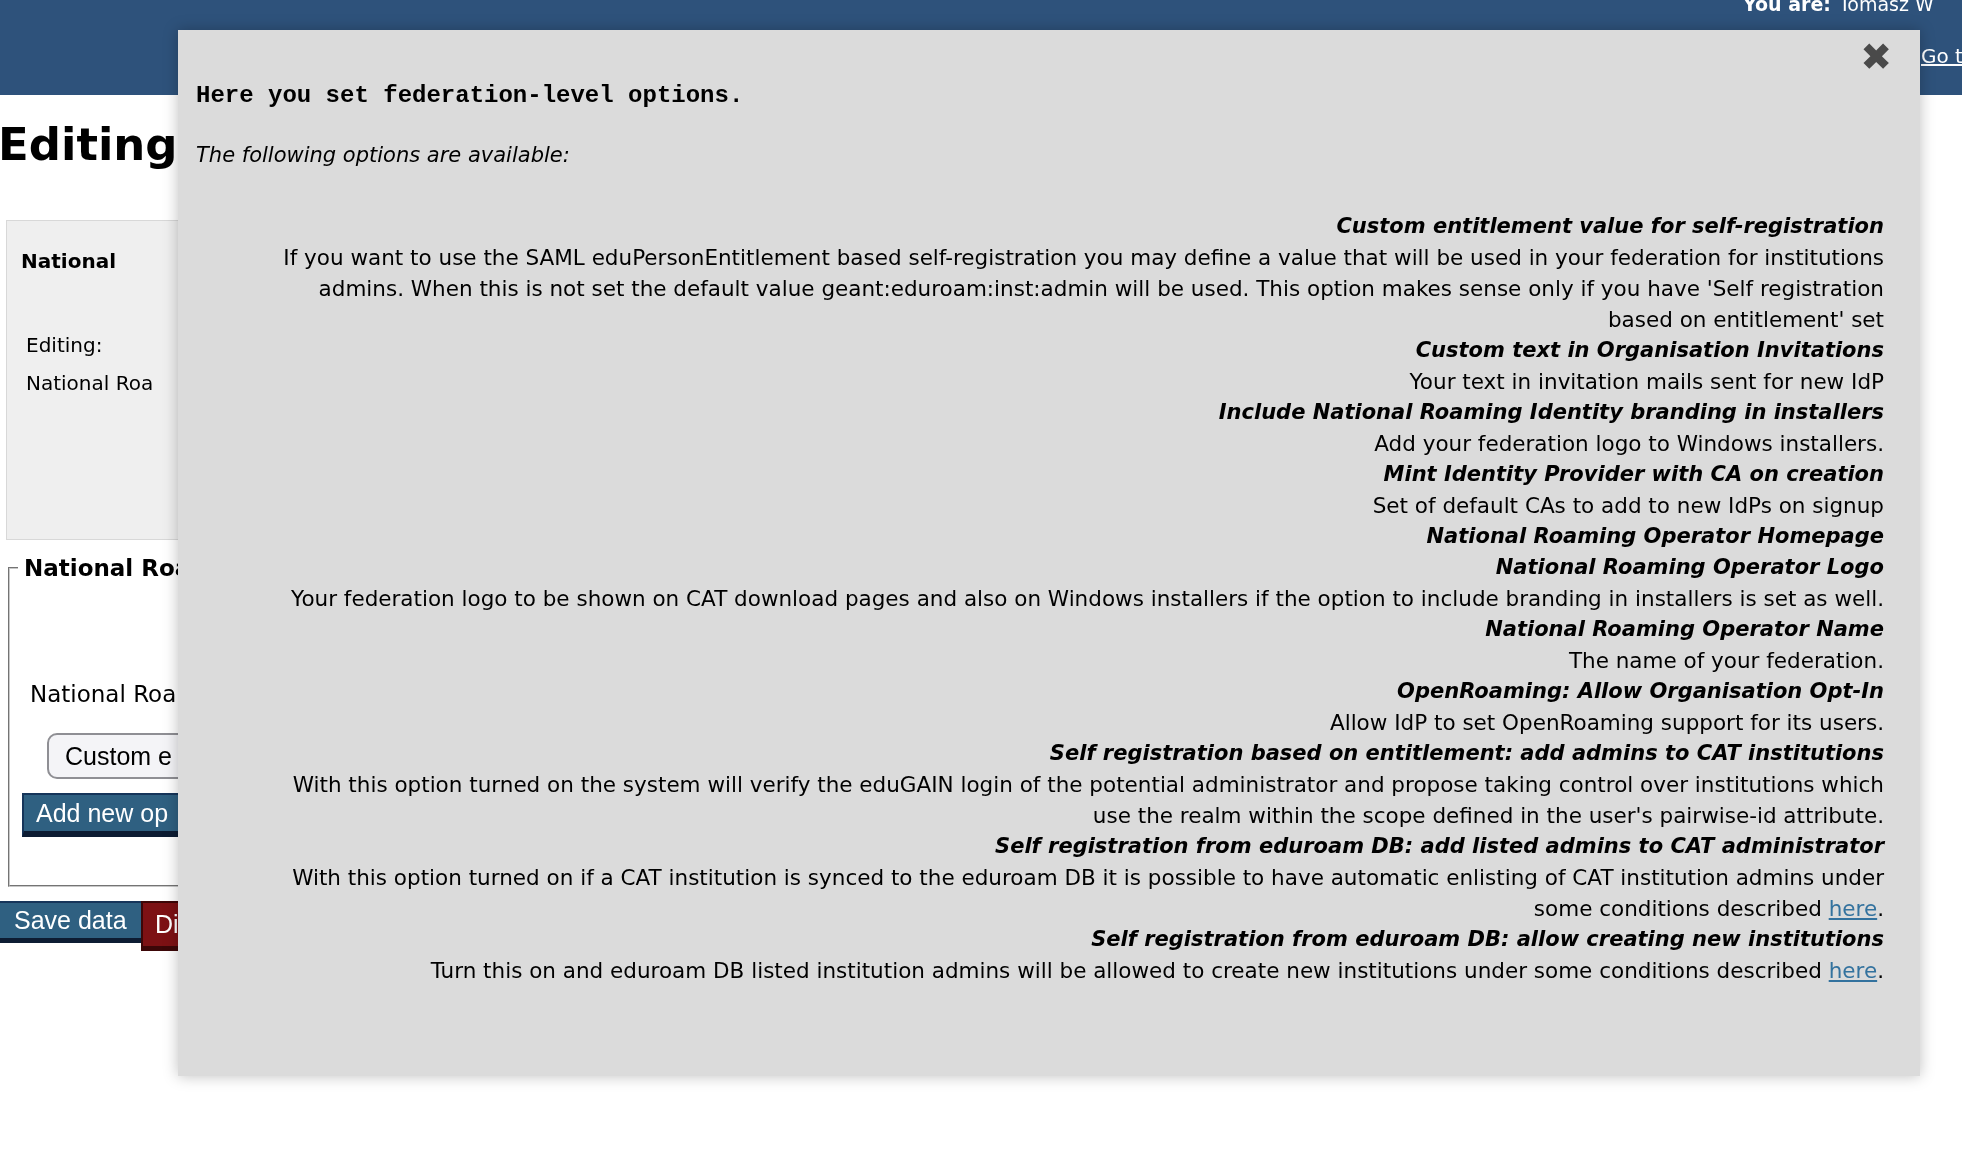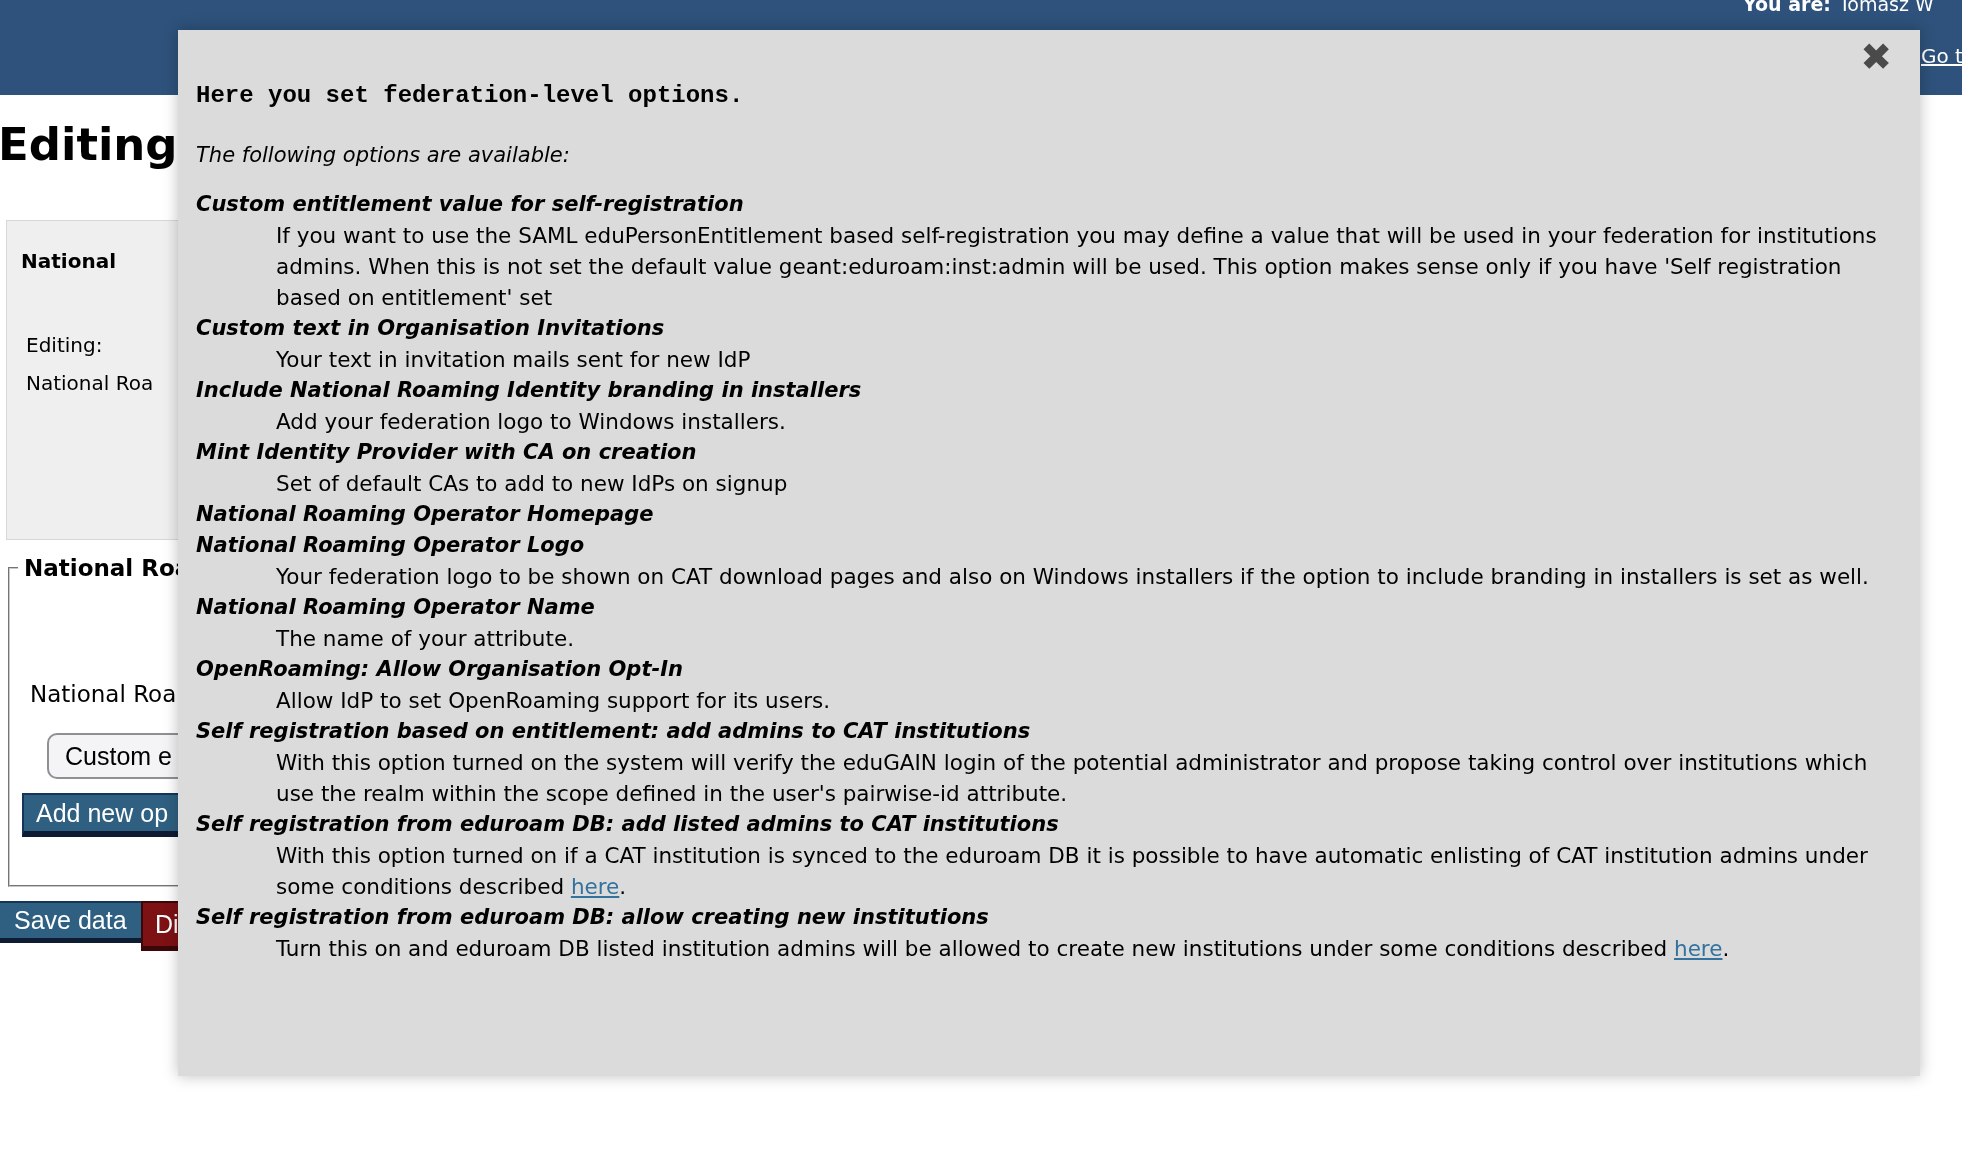--- a/index.html
+++ b/index.html
@@ -51,21 +51,21 @@
     background:var(--btn-red);border-color:var(--btn-red-dark);}
   
   .modal{
     position:absolute;left:178px;top:30px;width:1742px;height:1046px;
     background:var(--modal-gray);box-shadow:0 0 14px rgba(0,0,0,0.25);z-index:10;
   }
   .modal-close{position:absolute;top:8px;right:28px;font-size:38px;font-weight:bold;color:var(--close-gray);cursor:pointer;line-height:1;}
   .modal-content{padding:52px 36px 0 18px;}
   .modal-heading{font-size:24px;font-weight:bold;font-family:Liberation Mono, monospace;}
   .modal-intro{font-size:21px;font-style:italic;margin-top:34px;}
-  dl.options{margin-top:22px;font-size:21.5px;line-height:31px;}
+  dl.options{margin-top:44px;font-size:21.5px;line-height:31px;text-align:right;}
   dl.options dt{font-size:21px;font-weight:bold;font-style:italic;}
   dl.options dd{margin-left:80px;}
   dl.options a{color:var(--link-blue);text-decoration:underline;cursor:pointer;}
 </style>
 </head>
 <body>
 
 <div class="topbar">
   <div class="you-are">
     <b>You are:</b><span>Tomasz W</span>
@@ -110,28 +110,28 @@
 
   <dt>Mint Identity Provider with CA on creation</dt>
   <dd>Set of default CAs to add to new IdPs on signup</dd>
 
   <dt>National Roaming Operator Homepage</dt>
 
   <dt>National Roaming Operator Logo</dt>
   <dd>Your federation logo to be shown on CAT download pages and also on Windows installers if the option to include branding in installers is set as well.</dd>
 
   <dt>National Roaming Operator Name</dt>
-  <dd>The name of your attribute.</dd>
+  <dd>The name of your federation.</dd>
 
   <dt>OpenRoaming: Allow Organisation Opt-In</dt>
   <dd>Allow IdP to set OpenRoaming support for its users.</dd>
 
   <dt>Self registration based on entitlement: add admins to CAT institutions</dt>
   <dd>With this option turned on the system will verify the eduGAIN login of the potential administrator and propose taking control over institutions which use the realm within the scope defined in the user's pairwise-id attribute.</dd>
 
-  <dt>Self registration from eduroam DB: add listed admins to CAT institutions</dt>
+  <dt>Self registration from eduroam DB: add listed admins to CAT administrator</dt>
   <dd>With this option turned on if a CAT institution is synced to the eduroam DB it is possible to have automatic enlisting of CAT institution admins under some conditions described <a>here</a>.</dd>
 
   <dt>Self registration from eduroam DB: allow creating new institutions</dt>
   <dd>Turn this on and eduroam DB listed institution admins will be allowed to create new institutions under some conditions described <a>here</a>.</dd>
 </dl>
   </div>
 </div>
 
 </body></html>

